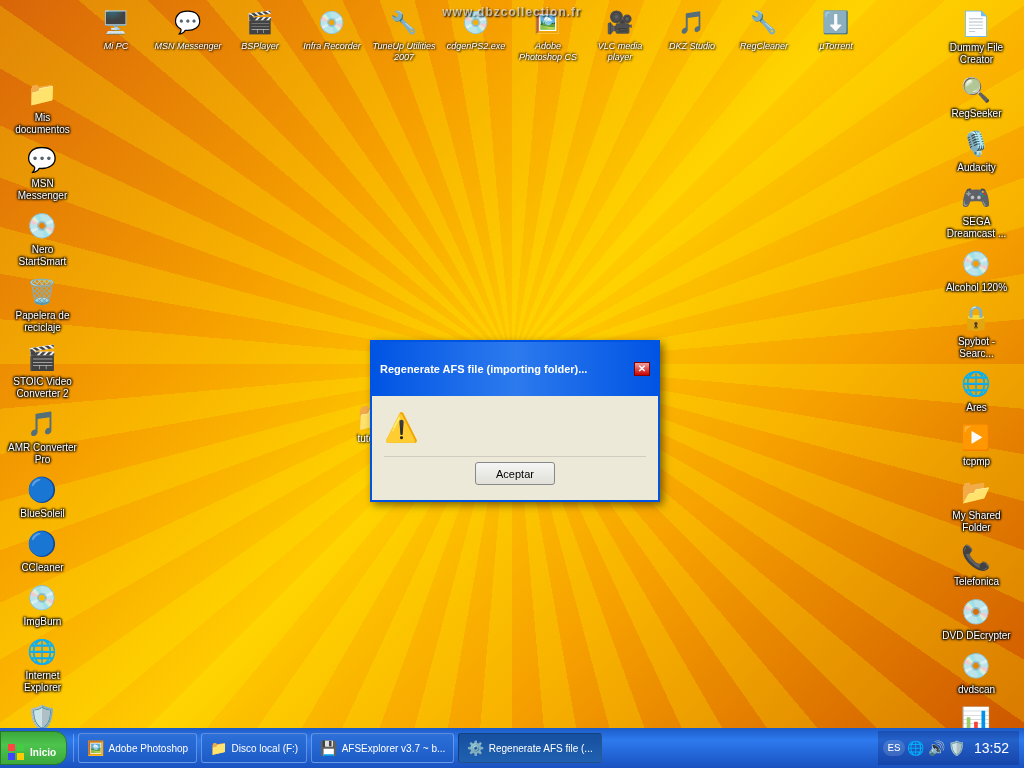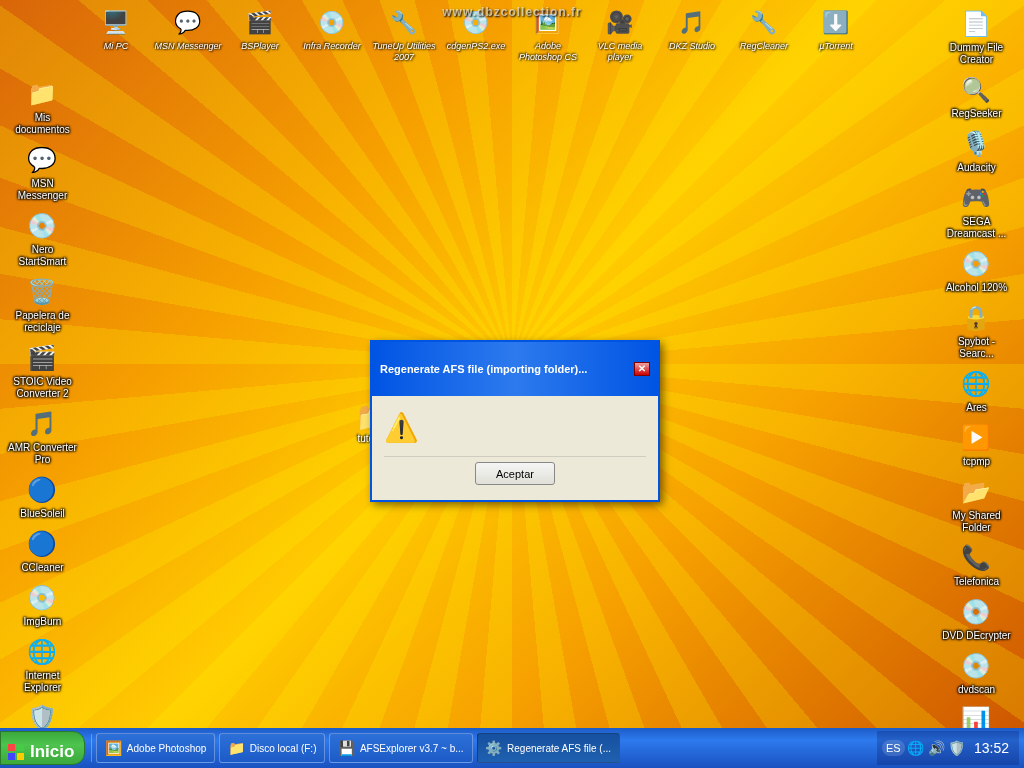--- a/index.html
+++ b/index.html
@@ -226,21 +226,21 @@
       background: linear-gradient(to bottom, #3ba83b 0%, #4dc44d 40%, #3ba83b 100%);
       border: 1px solid #2a7a2a;
       border-radius: 0 12px 12px 0;
       padding: 8px 10px 0 5px;
       display: flex;
       align-items: center;
       cursor: pointer;
       margin: 3px 4px 3px 0;
       color: white;
       font-weight: bold;
-      font-size: 17px;
+      font-size: 10px;
       gap: 4px;
     }
 
     #windows-logo {
       width: 20px;
       height: 20px;
       display: flex;
       align-items: center;
       justify-content: center;
     }
@@ -310,20 +310,21 @@
       text-align: center;
       cursor: default;
     }
 
     .lang-indicator {
       color: white;
       font-size: 11px;
       padding: 2px 4px;
       background: rgba(255,255,255,0.15);
       border-radius: 8px;
+      font-family: Liberation Mono, monospace;
     }
 
     
     .top-icon {
       display: flex;
       flex-direction: column;
       align-items: center;
       padding: 2px;
       cursor: pointer;
       width: 72px;

